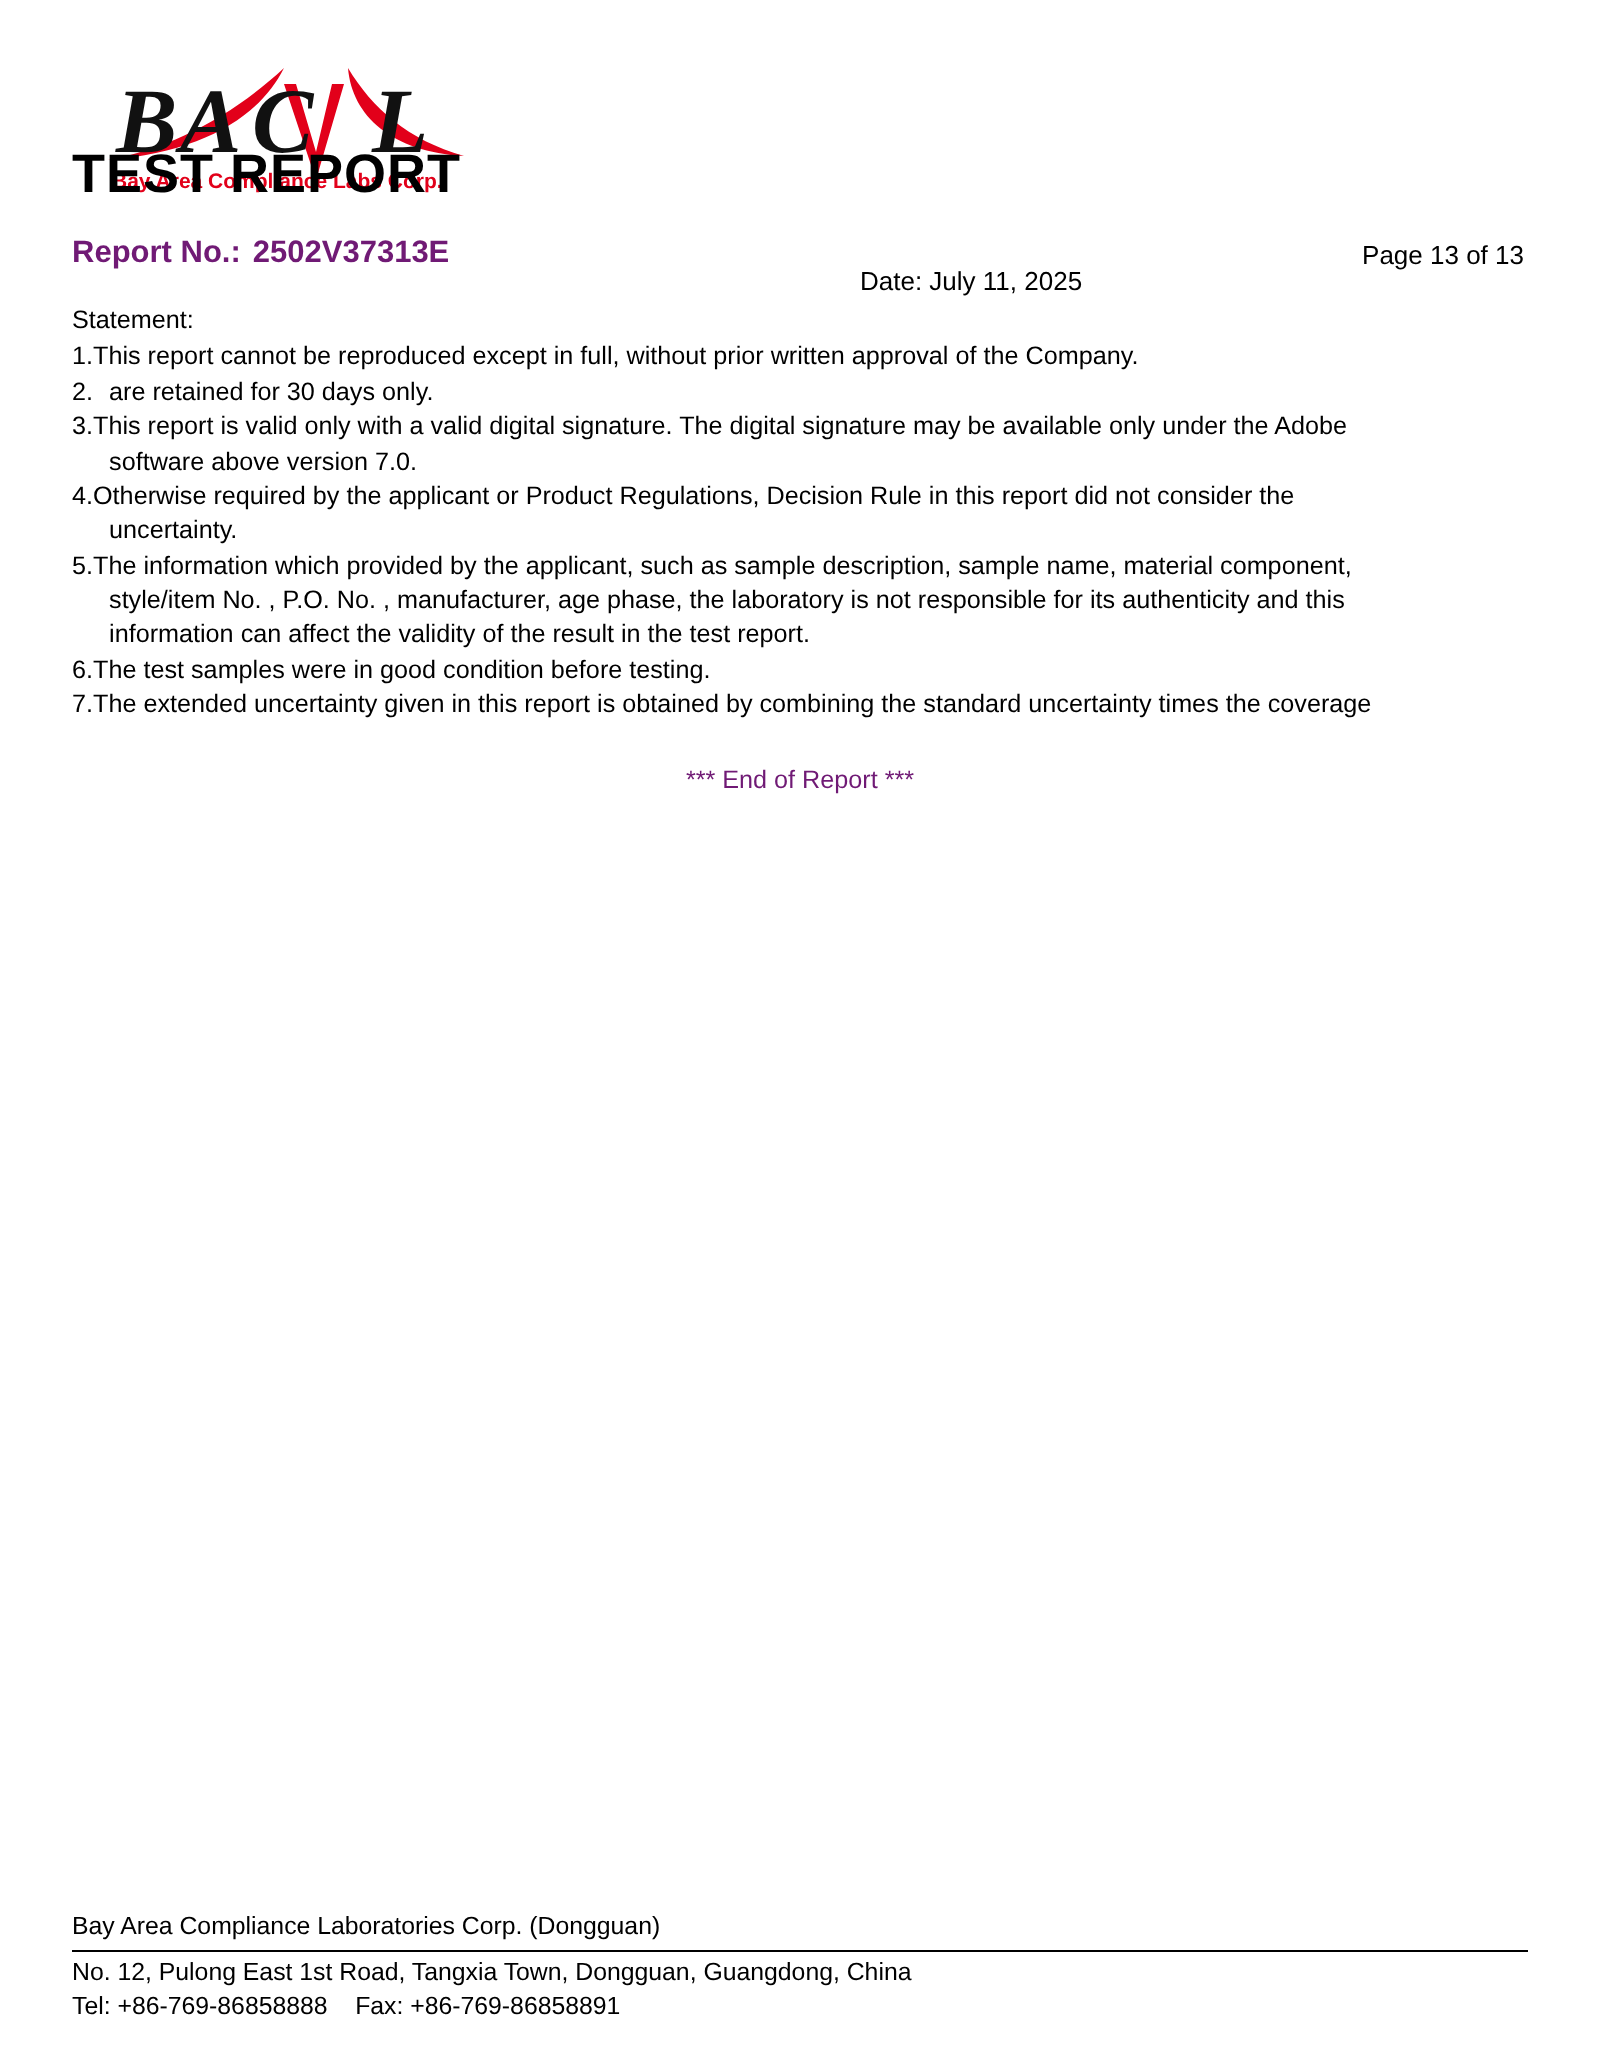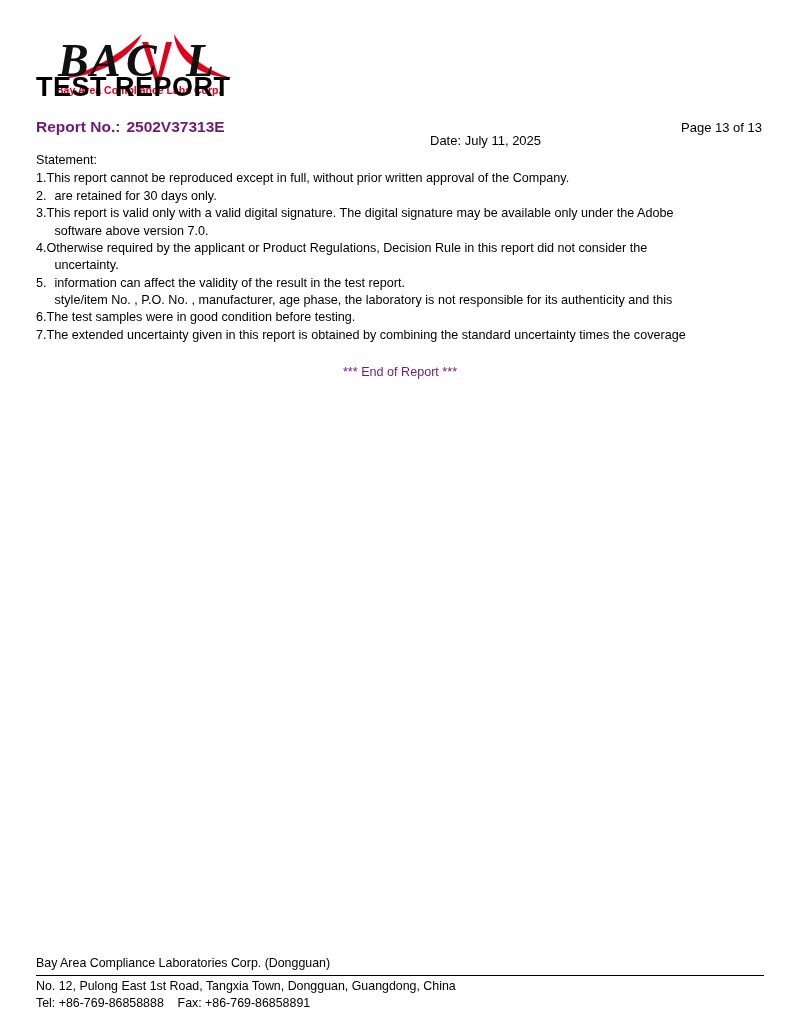--- a/index.html
+++ b/index.html
@@ -204,22 +204,23 @@
         <span class="stmt-num">4.</span>
         <span class="stmt-text">
           <span>Otherwise required by the applicant or Product Regulations, Decision Rule in this report did not consider the</span>
           <span class="cont">uncertainty.</span>
         </span>
       </div>
 
       <div class="stmt-item">
         <span class="stmt-num">5.</span>
         <span class="stmt-text">
+          <span>The information which provided by the applicant, such as sample description, sample name, material component,</span>
+          <span class="cont">style/item No. , P.O. No. , manufacturer, age phase, the laboratory is not responsible for its authenticity and this</span>
           <span class="cont">information can affect the validity of the result in the test report.</span>
-          <span class="cont">style/item No. , P.O. No. , manufacturer, age phase, the laboratory is not responsible for its authenticity and this</span>
         </span>
       </div>
 
       <div class="stmt-item">
         <span class="stmt-num">6.</span>
         <span class="stmt-text">
           <span>The test samples were in good condition before testing.</span>
         </span>
       </div>
 

